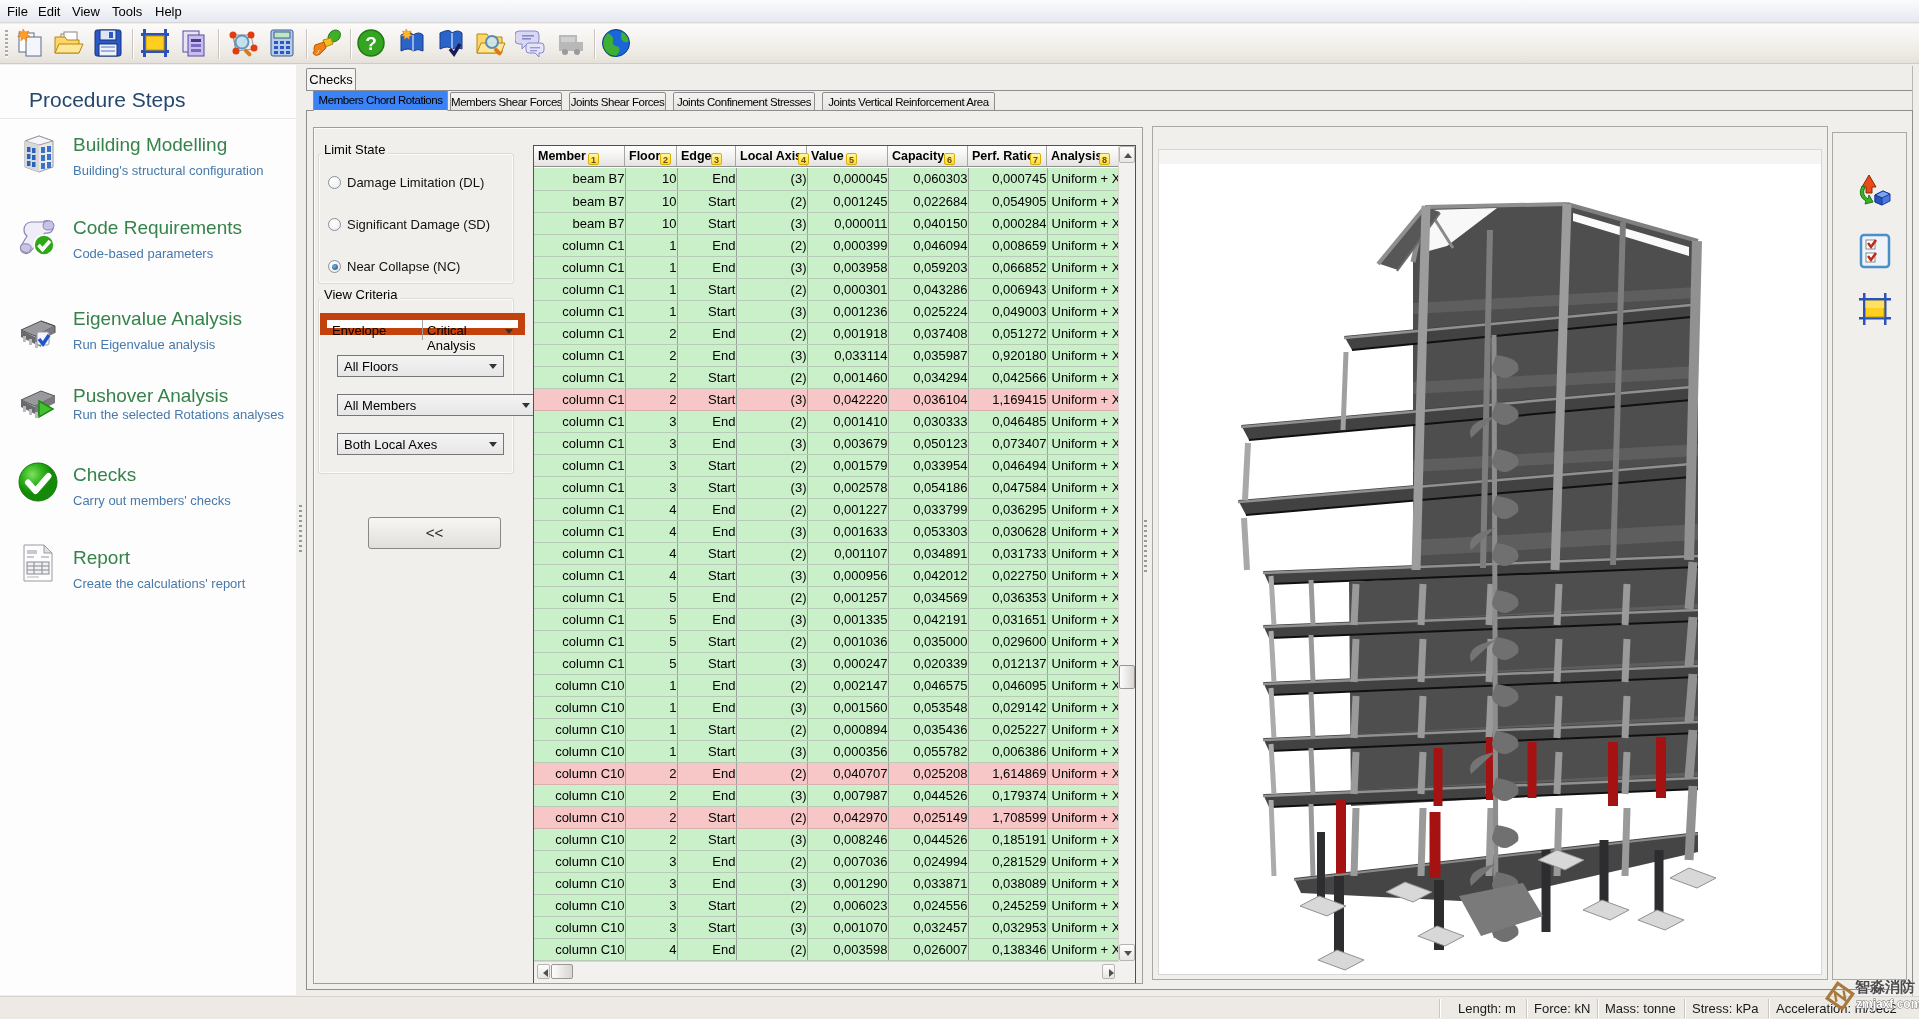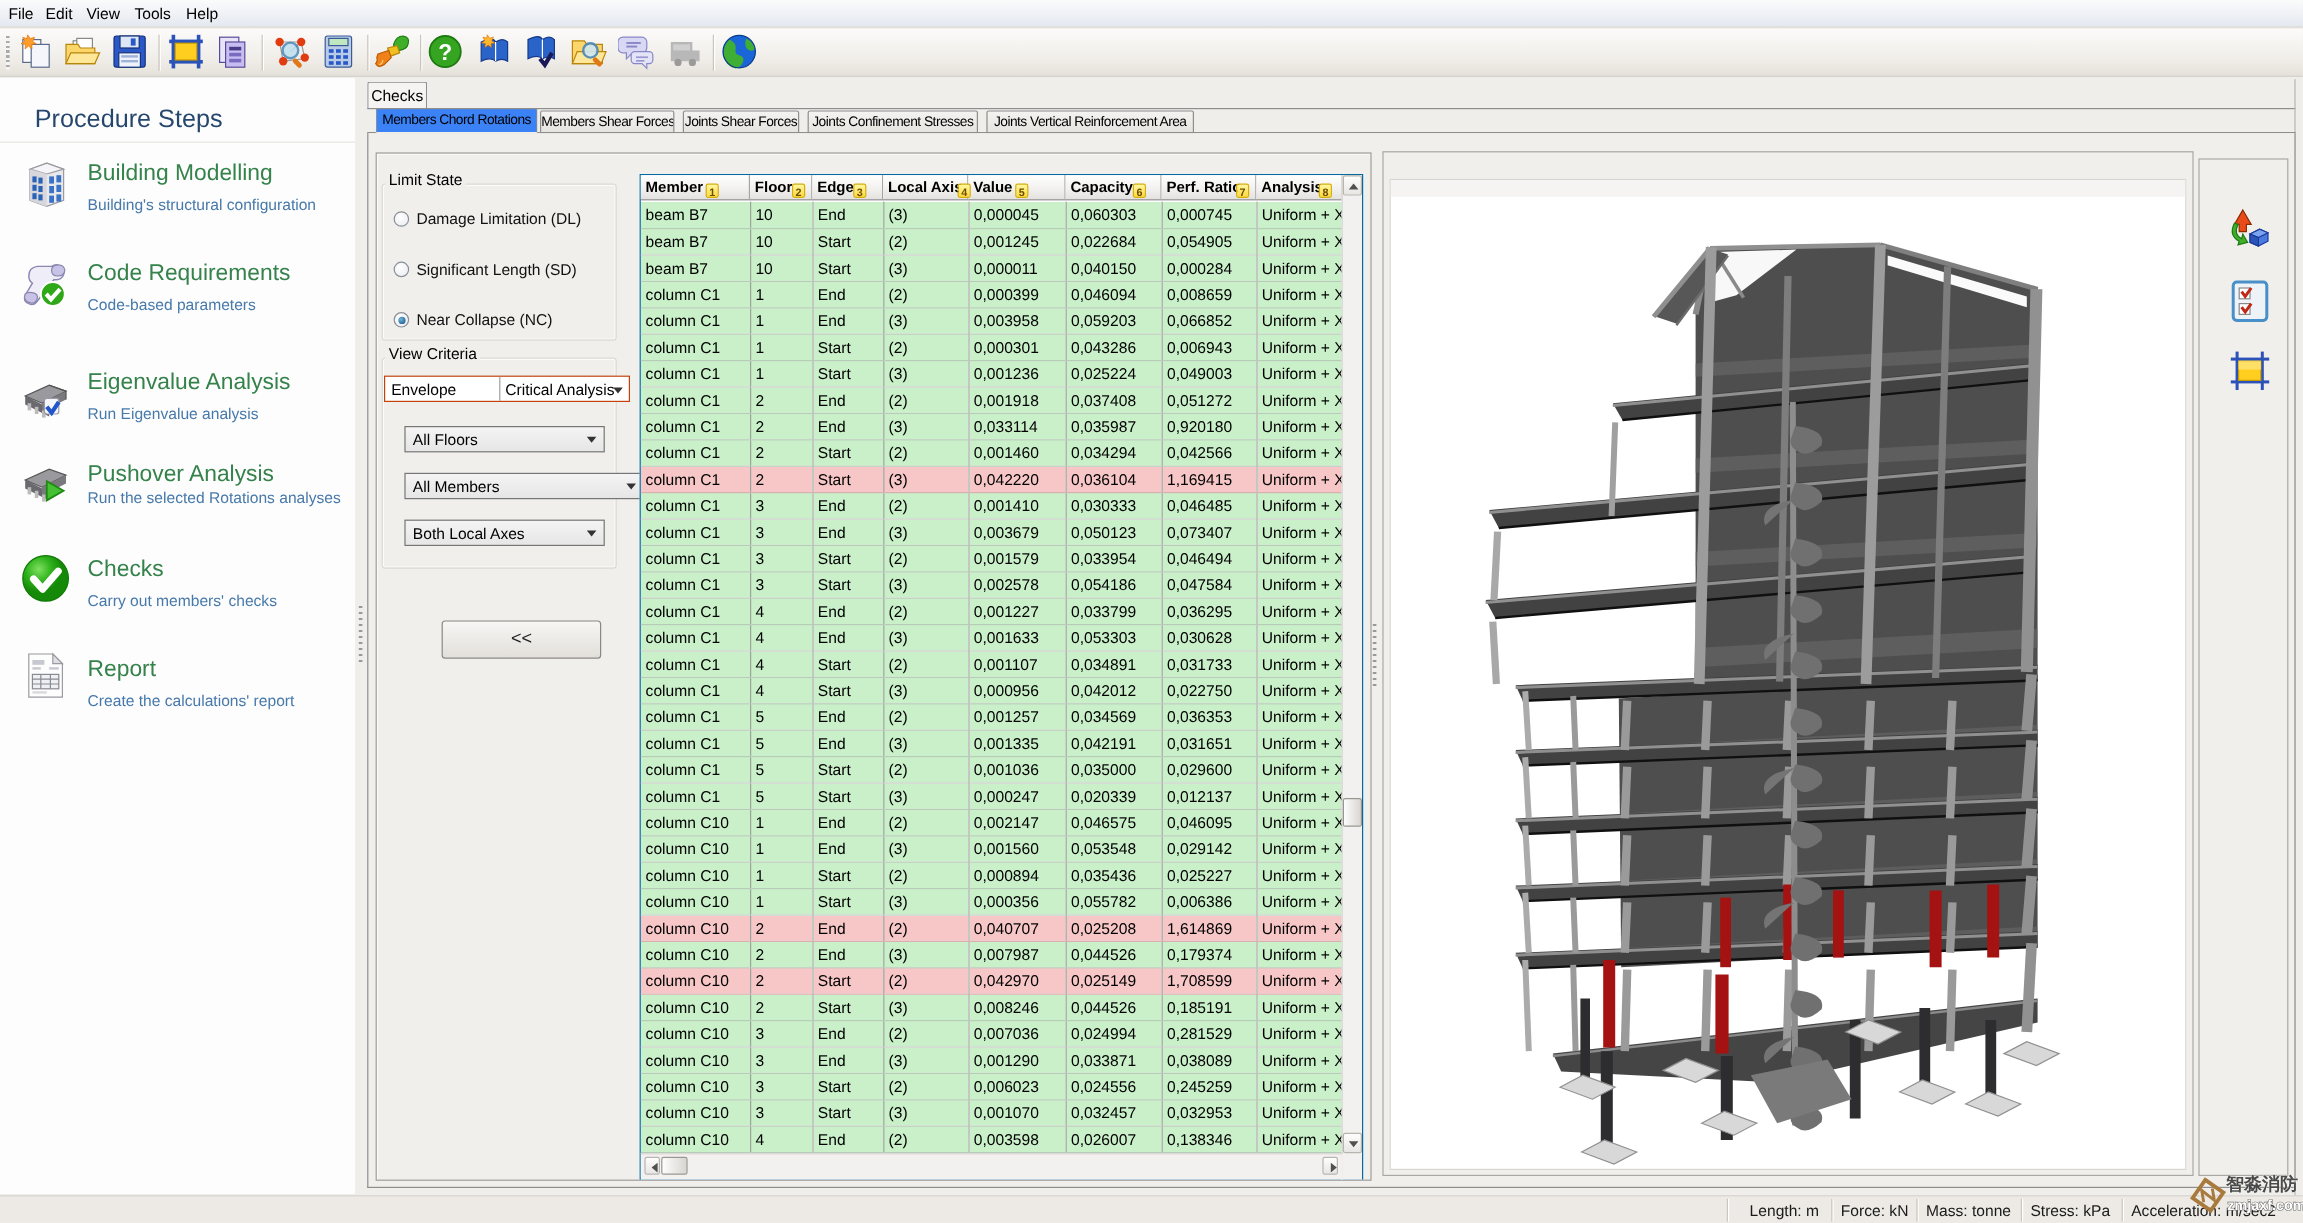--- a/index.html
+++ b/index.html
@@ -282,28 +282,28 @@
 <div class="abs" id="page">
     <div style="position:absolute;left:6px;top:16px;width:830px;height:857px;border:1px solid #a09e9a;box-shadow:inset 1px 1px 0 #fbfbf9;"></div>
   <div style="position:absolute;left:837px;top:409px;width:3px;height:55px;background:repeating-linear-gradient(#999 0 2px,#f1efec 2px 5px);"></div>
 <div id="controls">
 
 <div style="position:absolute;left:11px;top:42px;width:196px;height:131px;border:1px solid #dcdad6;border-radius:3px;box-shadow:inset 0 0 0 1px #fbfbfa;"></div>
 <div style="position:absolute;left:14px;top:31px;background:#f1efec;padding:0 3px;font-size:13px;">Limit State</div>
 <div class="radio" style="left:21px;top:65px;"></div>
       <div class="rlabel" style="left:40px;top:64px;">Damage Limitation (DL)</div>
 <div class="radio" style="left:21px;top:107px;"></div>
-      <div class="rlabel" style="left:40px;top:106px;">Significant Length (SD)</div>
+      <div class="rlabel" style="left:40px;top:106px;">Significant Damage (SD)</div>
 <div class="radio sel" style="left:21px;top:149px;"></div>
       <div class="rlabel" style="left:40px;top:148px;">Near Collapse (NC)</div>
 
 <div style="position:absolute;left:11px;top:187px;width:196px;height:176px;border:1px solid #dcdad6;border-radius:3px;box-shadow:inset 0 0 0 1px #fbfbfa;"></div>
 <div style="position:absolute;left:14px;top:176px;background:#f1efec;padding:0 3px;font-size:13px;">View Criteria</div>
 
-<div style="position:absolute;left:13px;top:202px;width:205px;height:22px;background:#fff;border:1px solid #c2410c;font-size:13px;">
+<div style="position:absolute;left:13px;top:202px;width:205px;height:22px;background:#fff;border:7px solid #c2410c;font-size:13px;">
   <span style="position:absolute;left:5px;top:3px;">Envelope</span>
   <div style="position:absolute;left:95px;top:0;width:1px;height:20px;background:#a0a0a0;"></div>
   <span style="position:absolute;left:100px;top:3px;">Critical Analysis</span>
   <div class="arr" style="position:absolute;right:5px;top:9px;width:0;height:0;border-left:4px solid transparent;border-right:4px solid transparent;border-top:5px solid #333;"></div>
 </div>
 <div class="combo" style="left:30px;top:244px;width:167px;">
         <span class="txt">All Floors</span>
         <div class="arr"></div>
       </div>
 <div class="combo" style="left:30px;top:283px;width:200px;">
@@ -345,21 +345,21 @@
         </div>
 <div class="badge" style="left:54px;">1</div>
         <div class="badge" style="left:126px;">2</div>
         <div class="badge" style="left:177px;">3</div>
         <div class="badge" style="left:264px;">4</div>
         <div class="badge" style="left:312px;">5</div>
         <div class="badge" style="left:410px;">6</div>
         <div class="badge" style="left:496px;">7</div>
         <div class="badge" style="left:565px;">8</div>
       </div>
-<table class="grid" style="position:absolute;left:0;top:22px;">
+<table class="grid" style="position:absolute;left:0;top:22px;text-align:right;">
         <colgroup>
 <col style="width:91px">
 <col style="width:52px">
 <col style="width:59px">
 <col style="width:71px">
 <col style="width:81px">
 <col style="width:80px">
 <col style="width:79px">
 <col style="width:72px">
 </colgroup>

